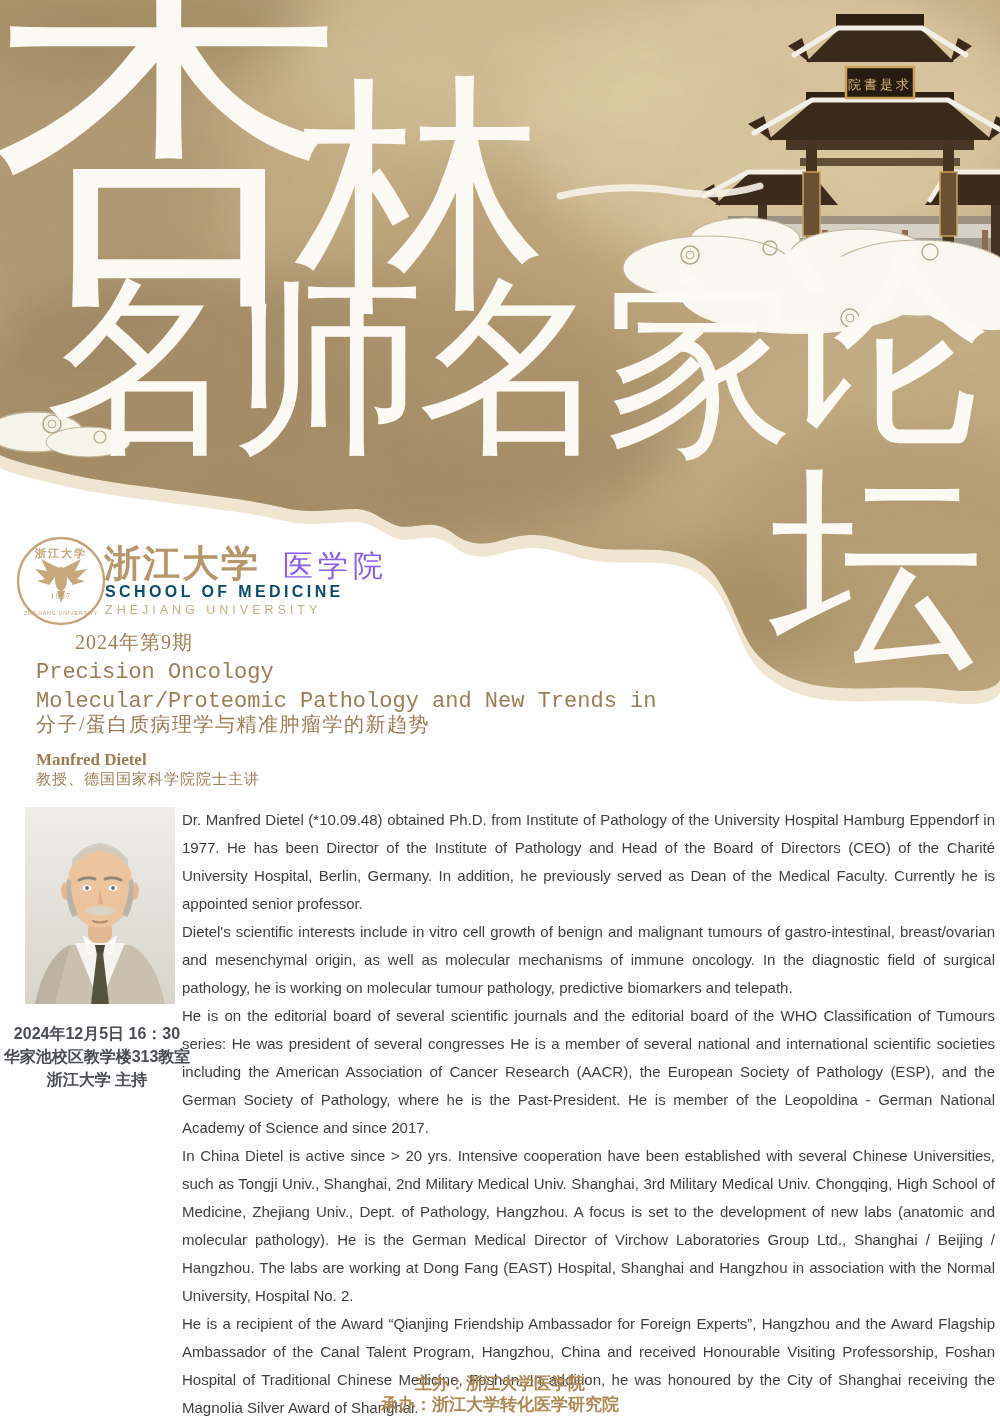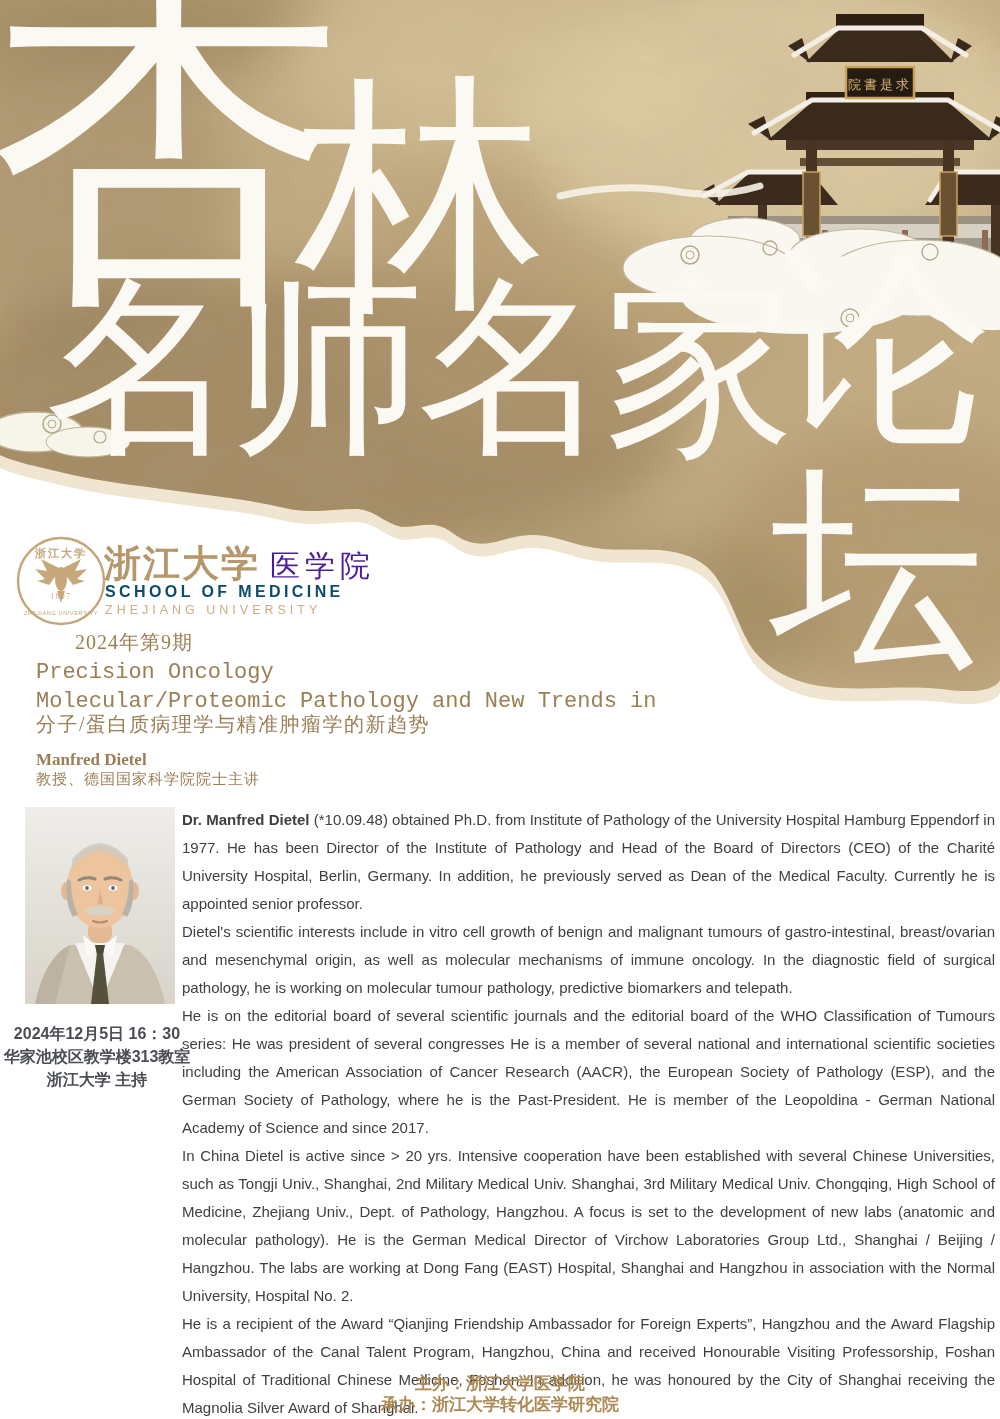--- a/index.html
+++ b/index.html
@@ -11,42 +11,42 @@
   .bc-xing{left:-10px;top:-34px;font-size:352px;}
   .bc-lin{left:296px;top:72px;font-size:250px;}
   .bc-row{left:46px;top:273px;font-size:192px;letter-spacing:-6px;white-space:nowrap;}
   .bc-lun{left:776px;top:240px;font-size:216px;}
   .bc-tan{left:770px;top:462px;font-size:214px;}
   .logo-block{position:absolute;left:15px;top:533px;z-index:3;width:340px;}
   .logo-seal{position:absolute;left:0;top:2px;}
   .logo-cn{position:absolute;left:89px;top:6px;white-space:nowrap;
            font-family:"Liberation Serif","DejaVu Serif",serif;}
   .logo-univ{font-size:37px;font-weight:bold;color:#b6976b;letter-spacing:2px;}
-  .logo-college{font-size:30px;font-weight:500;color:#4c1d95;letter-spacing:5px;margin-left:10px;}
+  .logo-college{font-size:30px;font-weight:500;color:#8b5cf6;letter-spacing:5px;margin-left:23px;}
   .logo-en1{position:absolute;left:90px;top:50px;font-size:16px;font-weight:600;
             letter-spacing:3.4px;color:#0c4a6e;}
   .logo-en2{position:absolute;left:90px;top:70px;font-size:12.5px;font-weight:500;
             letter-spacing:4px;color:#c9ae84;}
   .issue{position:absolute;left:75px;top:629px;z-index:3;font-size:20px;color:#9b7f54;
          font-family:"Liberation Serif","DejaVu Serif",serif;letter-spacing:1px;}
   .title-en{position:absolute;left:36px;top:658px;z-index:3;font-size:22px;line-height:29px;
             color:#9a7e55;font-family:"Liberation Mono","DejaVu Sans Mono",monospace;white-space:nowrap;}
   .title-zh{position:absolute;left:36px;top:711px;z-index:3;font-size:20px;color:#9a7e55;
             font-family:"Liberation Serif","DejaVu Serif",serif;letter-spacing:1.5px;}
   .speaker{position:absolute;left:36px;top:750px;z-index:3;font-size:17px;font-weight:bold;
            color:#9a7e55;font-family:"Liberation Serif","DejaVu Serif",serif;}
   .speaker-title{position:absolute;left:36px;top:770px;z-index:3;font-size:15px;color:#9a7e55;
            font-family:"Liberation Serif","DejaVu Serif",serif;letter-spacing:1px;}
   .photo{position:absolute;left:25px;top:807px;z-index:3;}
   .event-block{position:absolute;left:2px;top:1022px;width:190px;z-index:3;text-align:center;
                font-size:16px;font-weight:bold;color:#4b4d55;line-height:23px;}
   .bio{position:absolute;left:182px;top:806px;width:813px;z-index:3;font-size:15px;
        line-height:28px;color:#3f3f3f;text-align:justify;}
   .bio p{margin:0;}
-  .bio .lead{font-weight:bold;}
+  .bio .lead{font-weight:normal;}
   .footer{position:absolute;left:0;top:1373px;width:1000px;z-index:3;text-align:center;
           font-size:17px;font-weight:bold;color:#ad8a55;line-height:21px;
           font-family:"Liberation Serif","DejaVu Serif",serif;}
 </style>
 </head>
 <body>
 
 <div class="poster">
 
   <svg class="hdr-svg" width="1000" height="730" viewBox="0 0 1000 730">

